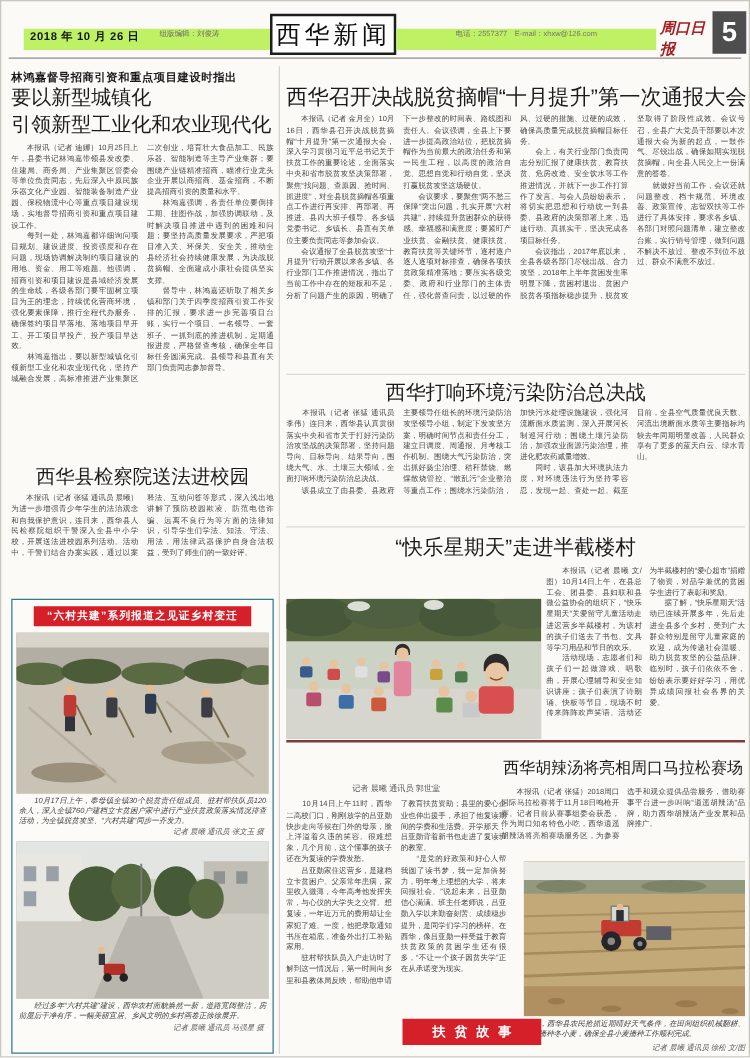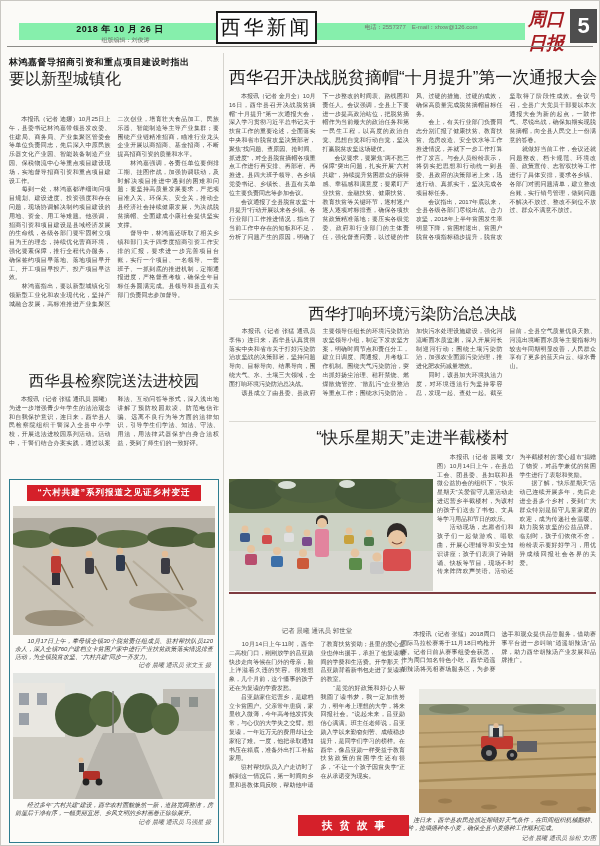--- a/index.html
+++ b/index.html
@@ -1,44 +1,44 @@
 <!DOCTYPE html>
 <html><head>
 <meta charset="utf-8">
 <style>
   html,body{margin:0;padding:0;background:#e9e8e4;}
   .page{position:relative;width:600px;height:846px;margin:0 auto;background:#fbfaf7;
         border:1px solid #c9c7c2;box-sizing:border-box;overflow:hidden;
         font-family:"Liberation Sans","DejaVu Sans",sans-serif;color:#222;}
   .abs{position:absolute;}
   
-  .hbar{background:#86efac;display:flex;align-items:center;flex-direction:column;}
+  .hbar{background:#bef264;display:flex;align-items:flex-start;}
   .hdate{font-size:9px;font-weight:bold;color:#141414;margin-left:5px;letter-spacing:.5px;}
   .heditor{font-size:6px;color:#6d6c68;margin-left:16px;}
   .hcontact{font-size:6px;color:#75746f;width:100%;text-align:center;}
   .mastbox{border:2px solid #1e1e1e;background:#fefefe;display:flex;align-items:center;justify-content:center;
            font-family:"Liberation Serif","DejaVu Serif",serif;font-size:20px;letter-spacing:3px;color:#111;}
   .papername{font-family:Liberation Serif, serif;font-weight:bold;font-style:italic;
-             font-size:18px;color:#a61d22;display:flex;align-items:center;}
+             font-size:12px;color:#a61d22;display:flex;align-items:center;}
   .pagenum{background:#4e4e4e;color:#fff;font-weight:bold;font-size:22px;
            display:flex;align-items:center;justify-content:center;}
   .hrule{background:#8d8c88;height:1px;}
   .vline{width:1px;background:#d6d4ce;}
   .thinrule{height:1px;background:#dbd9d3;}
   .maroon{height:2px;background:#7e3b40;}
   
   .kicker{font-size:9px;font-weight:bold;color:#1a1a1a;letter-spacing:.5px;}
   .headline{font-family:Liberation Sans, sans-serif;font-weight:400;color:#1b1b1b;}
   .center{text-align:center;}
   .bodytxt{font-size:6px;line-height:8.8px;color:#464646;text-align:justify;
            word-break:break-all;white-space:pre-line;overflow:hidden;column-fill:balance;}
   .byline{font-size:6.5px;color:#5a5a5a;}
   .cap{font-size:6px;line-height:7.8px;font-style:italic;color:#3f3f3f;text-align:justify;word-break:break-all;}
   .credit{font-size:6px;font-style:italic;color:#5a5a5a;text-align:right;}
-  .redband{background:#d5202a;color:#fff;font-weight:bold;display:flex;align-items:center;justify-content:center;}
+  .redband{background:#d5202a;color:#fff;font-weight:bold;display:flex;align-items:center;justify-content:center;margin-left:24px;}
   .seriesbox{border:1px solid #2e7d8f;background:#fcfbf8;box-sizing:border-box;}
   .photo{overflow:hidden;background:#cfccc3;}
   .photo svg{display:block;width:100%;height:100%;}
 </style>
 </head>
 <body>
 
 <div class="page">
 
   <div class="abs hbar" style="left:18px;top:22px;width:197px;height:17px;">
@@ -57,20 +57,21 @@
   <div class="abs pagenum" style="left:569px;top:8px;width:27px;height:34px;">
     <span>5</span>
   </div>
   <div class="abs hrule" style="left:6px;right:6px;top:45px;"></div>
   <div class="abs vline" style="left:222px;top:52px;height:790px;"></div>
 
   <div class="abs" style="left:8px;top:52px;width:210px;height:792px;">
     <div class="abs kicker" style="left:0;top:3px;width:210px;">林鸿嘉督导招商引资和重点项目建设时指出</div>
     <div class="abs headline" style="left:0;top:15px;width:210px;font-size:16px;line-height:21.5px;">
       <div>要以新型城镇化</div>
+      <div>引领新型工业化和农业现代化</div>
     </div>
     <div class="abs bodytxt" style="left:0;top:62px;width:210px;height:252px;column-count:2;column-gap:7px;">　　本报讯（记者 迪娜）10月25日上午，县委书记林鸿嘉带领县发改委、住建局、商务局、产业集聚区管委会等单位负责同志，先后深入中原民族乐器文化产业园、智能装备制造产业园、保税物流中心等重点项目建设现场，实地督导招商引资和重点项目建设工作。
 　　每到一处，林鸿嘉都详细询问项目规划、建设进度、投资强度和存在问题，现场协调解决制约项目建设的用地、资金、用工等难题。他强调，招商引资和项目建设是县域经济发展的生命线，各级各部门要牢固树立项目为王的理念，持续优化营商环境，强化要素保障，推行全程代办服务，确保签约项目早落地、落地项目早开工、开工项目早投产、投产项目早达效。
 　　林鸿嘉指出，要以新型城镇化引领新型工业化和农业现代化，坚持产城融合发展，高标准推进产业集聚区二次创业，培育壮大食品加工、民族乐器、智能制造等主导产业集群；要围绕产业链精准招商，瞄准行业龙头企业开展以商招商、基金招商，不断提高招商引资的质量和水平。
 　　林鸿嘉强调，各责任单位要倒排工期、挂图作战，加强协调联动，及时解决项目推进中遇到的困难和问题；要坚持高质量发展要求，严把项目准入关、环保关、安全关，推动全县经济社会持续健康发展，为决战脱贫摘帽、全面建成小康社会提供坚实支撑。
 　　督导中，林鸿嘉还听取了相关乡镇和部门关于四季度招商引资工作安排的汇报，要求进一步完善项目台账，实行一个项目、一名领导、一套班子、一抓到底的推进机制，定期通报进度，严格督查考核，确保全年目标任务圆满完成。县领导和县直有关部门负责同志参加督导。</div>
 
     <div class="abs headline center" style="left:0;top:318px;width:210px;font-size:15.5px;">西华县检察院送法进校园</div>
     <div class="abs bodytxt" style="left:0;top:342px;width:210px;height:78px;column-count:2;column-gap:7px;">　　本报讯（记者 张猛 通讯员 晨曦）为进一步增强青少年学生的法治观念和自我保护意识，连日来，西华县人民检察院组织干警深入全县中小学校，开展送法进校园系列活动。活动中，干警们结合办案实践，通过以案释法、互动问答等形式，深入浅出地讲解了预防校园欺凌、防范电信诈骗、远离不良行为等方面的法律知识，引导学生们学法、知法、守法、用法，用法律武器保护自身合法权益，受到了师生们的一致好评。</div>
 
@@ -206,20 +207,21 @@
 
     <div class="abs maroon" style="left:0;top:539px;width:367px;"></div>
 
     <div class="abs byline center" style="left:0;top:574px;width:176px;">记者 晨曦 通讯员 郭世堂</div>
     <div class="abs bodytxt" style="left:0;top:587px;width:176px;height:204px;column-count:2;column-gap:7px;">　　10月14日上午11时，西华二高校门口，刚刚放学的吕亚勋快步走向等候在门外的母亲，脸上洋溢着久违的笑容。很难想象，几个月前，这个懂事的孩子还在为复读的学费发愁。
 　　吕亚勋家住迟营乡，是建档立卡贫困户。父亲常年患病，家里收入微薄，今年高考他发挥失常，与心仪的大学失之交臂。想复读，一年近万元的费用却让全家犯了难。一度，他把录取通知书压在箱底，准备外出打工补贴家用。
 　　驻村帮扶队员入户走访时了解到这一情况后，第一时间向乡里和县教体局反映，帮助他申请了教育扶贫资助；县里的爱心企业也伸出援手，承担了他复读期间的学费和生活费。开学那天，吕亚勋背着新书包走进了复读班的教室。
 　　“是党的好政策和好心人帮我圆了读书梦，我一定加倍努力，明年考上理想的大学，将来回报社会。”说起未来，吕亚勋信心满满。班主任老师说，吕亚勋入学以来勤奋刻苦、成绩稳步提升，是同学们学习的榜样。在西华，像吕亚勋一样受益于教育扶贫政策的贫困学生还有很多，“不让一个孩子因贫失学”正在从承诺变为现实。</div>
     <div class="abs redband" style="left:69px;top:762px;width:111px;height:21px;font-size:10.5px;letter-spacing:7px;padding-left:7px;box-sizing:border-box;z-index:2;">扶贫故事</div>
 
+    <div class="abs headline center" style="left:172px;top:553px;width:195px;font-size:12.8px;white-space:nowrap;">西华胡辣汤将亮相周口马拉松赛场</div>
     <div class="abs bodytxt" style="left:172px;top:577px;width:195px;height:56px;column-count:2;column-gap:6px;">　　本报讯（记者 张猛）2018周口国际马拉松赛将于11月18日鸣枪开赛。记者日前从赛事组委会获悉，作为周口知名特色小吃，西华逍遥胡辣汤将亮相赛场服务区，为参赛选手和观众提供品尝服务，借助赛事平台进一步叫响“逍遥胡辣汤”品牌，助力西华胡辣汤产业发展和品牌推广。</div>
 
     <div class="abs photo" style="left:190px;top:636px;width:177px;height:124px;">
       <svg viewBox="0 0 177 124" preserveAspectRatio="none">
         <rect width="177" height="124" fill="#c3a878"></rect>
         <rect width="177" height="16" fill="#e9e9e3"></rect>
         <rect y="15" width="177" height="11" fill="#93997d"></rect>
         <ellipse cx="30" cy="20" rx="20" ry="5" fill="#7c8468"></ellipse>
           <ellipse cx="120" cy="20" rx="26" ry="5" fill="#7c8468"></ellipse>
         <line x1="0" y1="44" x2="177" y2="40" stroke="#ab9060" stroke-width="1.6"></line>

